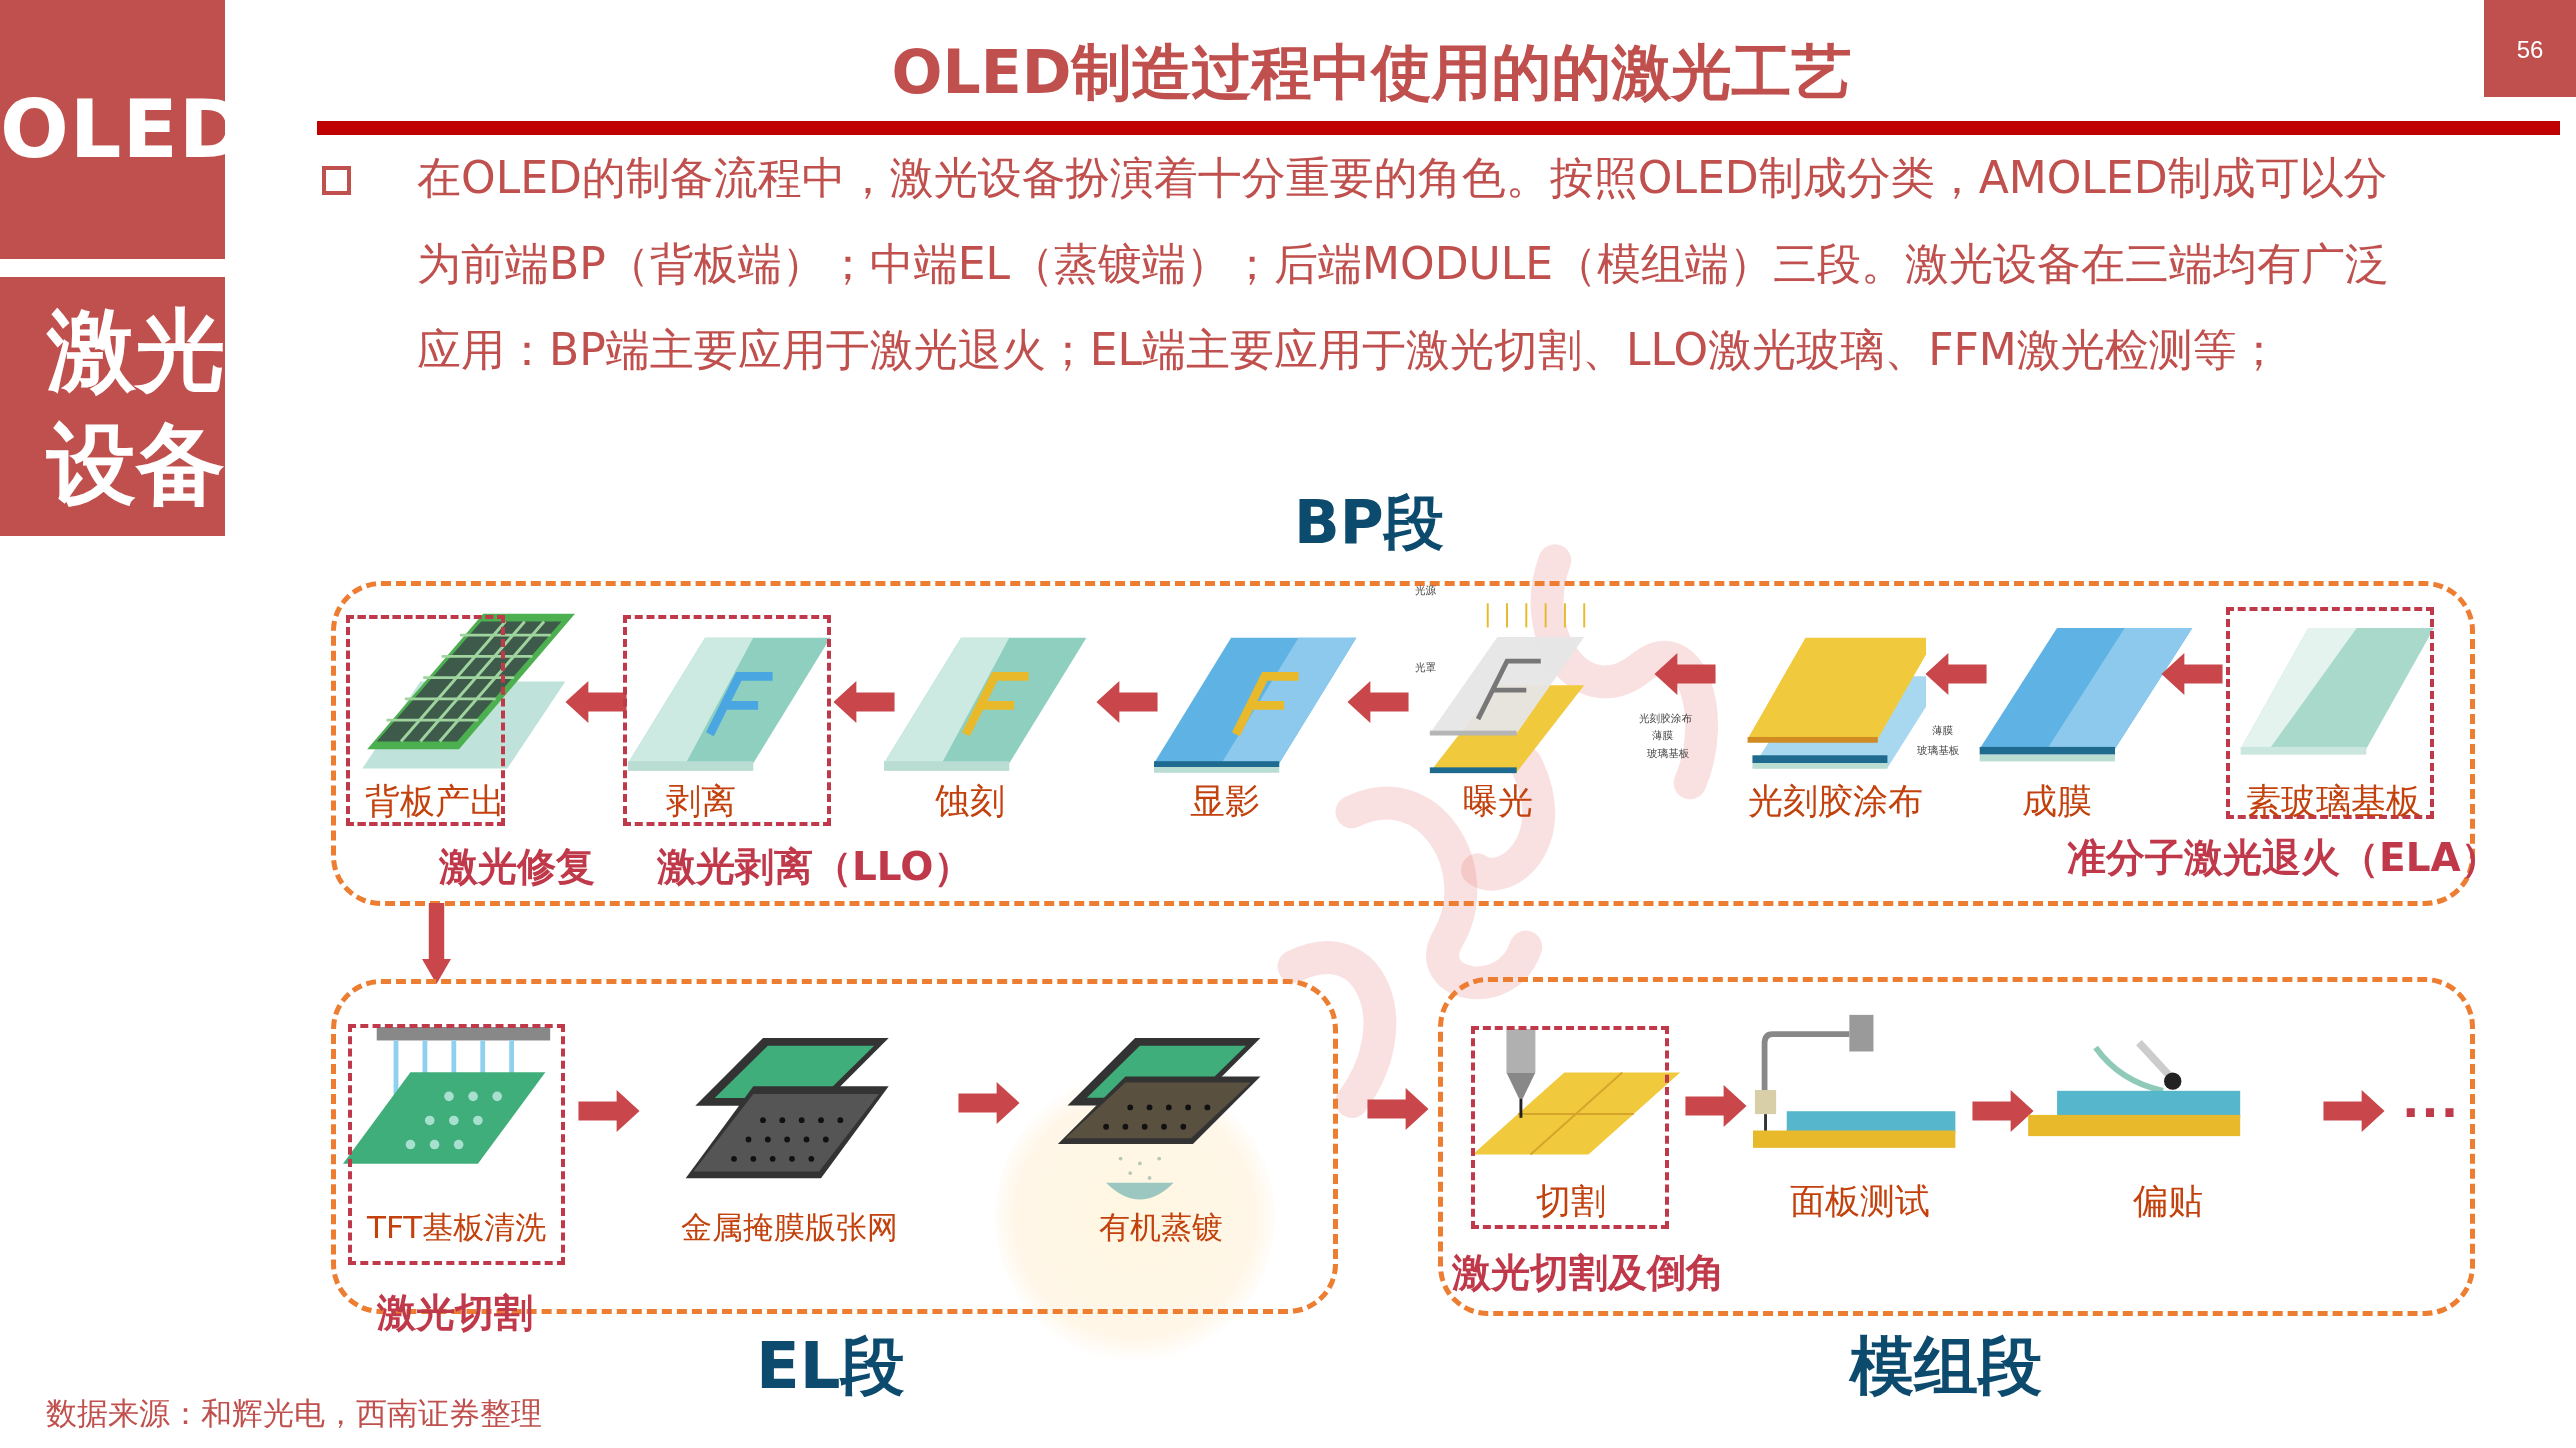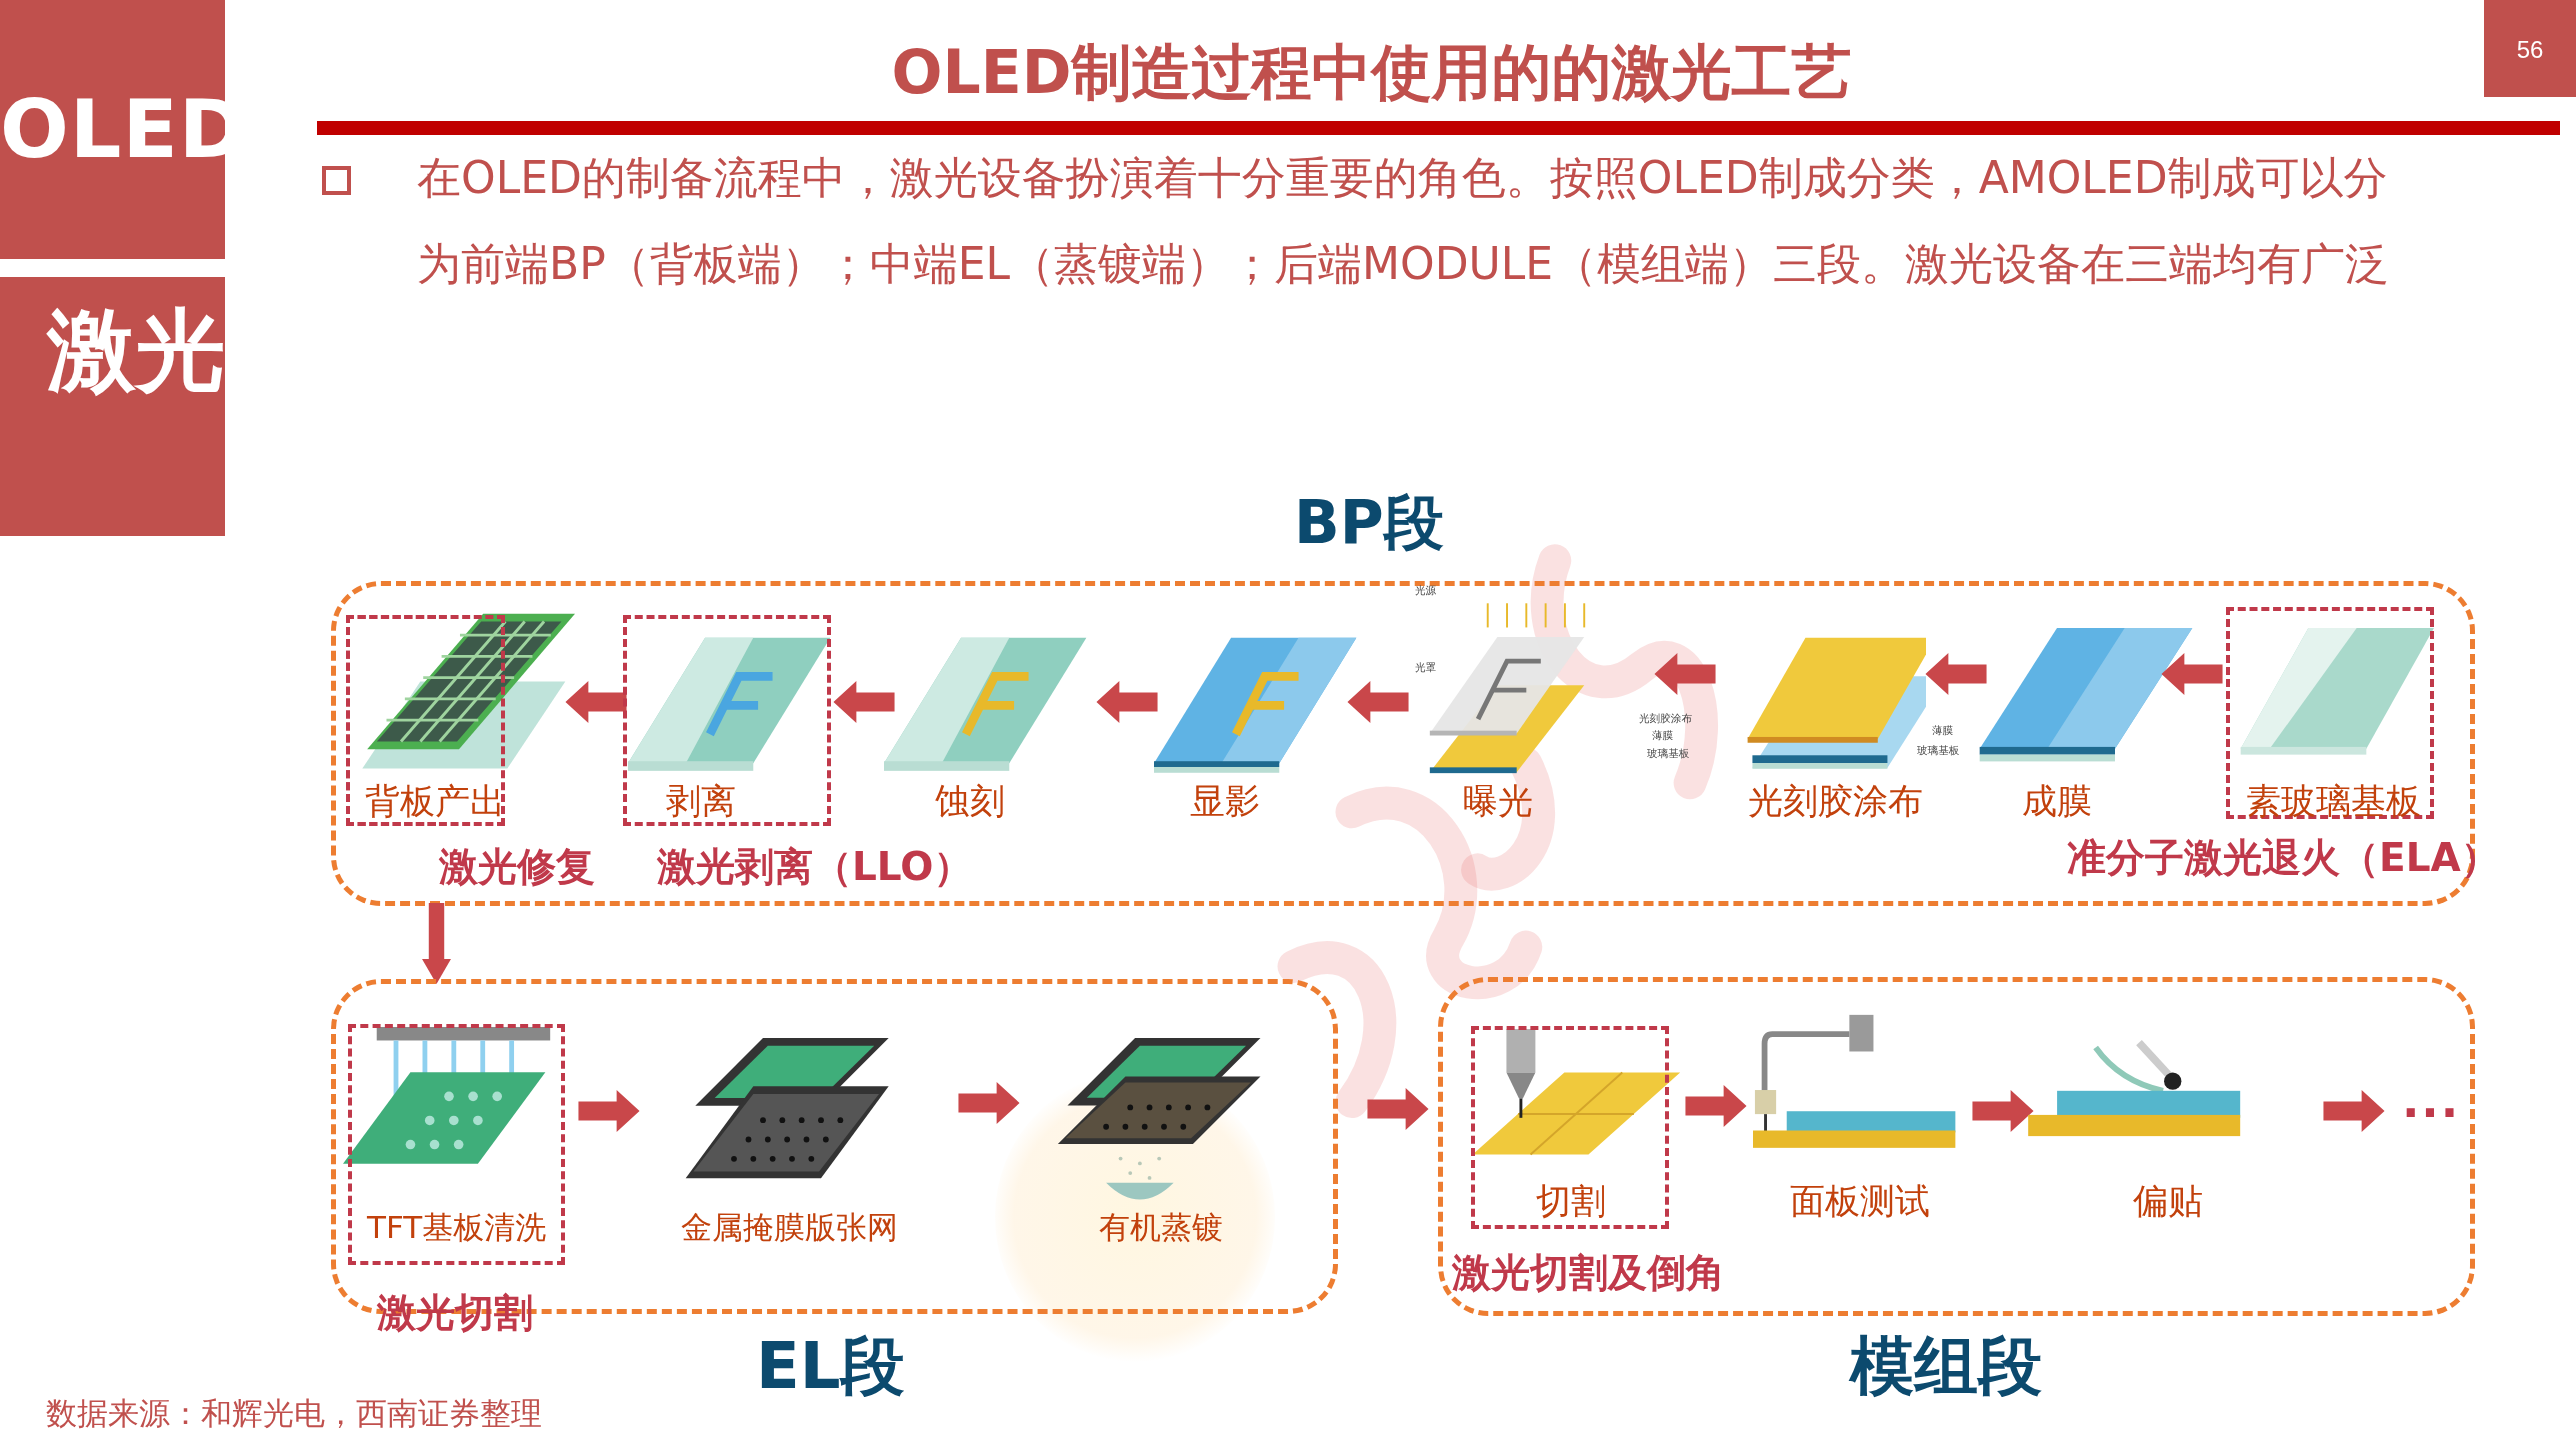--- a/index.html
+++ b/index.html
@@ -45,31 +45,33 @@
   svg { display: block; }
 </style>
 </head>
 <body>
 
 <div class="side-block side-top">
   <span>OLED</span>
 </div>
 <div class="side-block side-bottom">
   <div>激光</div>
+  <div>设备</div>
 </div>
 
 <div class="page-num">56</div>
 
 <div class="title">OLED制造过程中使用的的激光工艺</div>
 <div class="title-rule"></div>
 
 <div class="bullet-box"></div>
 <div class="intro">
   <span class="line">在OLED的制备流程中，激光设备扮演着十分重要的角色。按照OLED制成分类，AMOLED制成可以分</span>
   <span class="line">为前端BP（背板端）；中端EL（蒸镀端）；后端MODULE（模组端）三段。激光设备在三端均有广泛</span>
+  <span class="line">应用：BP端主要应用于激光退火；EL端主要应用于激光切割、LLO激光玻璃、FFM激光检测等；</span>
 </div>
 
 <div class="watermark"></div>
 <svg style="position:absolute;left:1236px;top:522px;" width="541" height="599" viewBox="0 0 560 620">
   <g fill="none" stroke="rgba(232,120,120,0.22)" stroke-width="34" stroke-linecap="round">
     <path d="M330 40 C300 120 360 200 420 150 C470 110 500 200 470 270"></path>
     <path d="M120 300 C200 260 260 360 220 430 C190 480 280 500 300 440"></path>
     <path d="M60 460 C140 420 180 520 120 600"></path>
     <path d="M300 250 C340 330 280 380 250 360"></path>
   </g>

